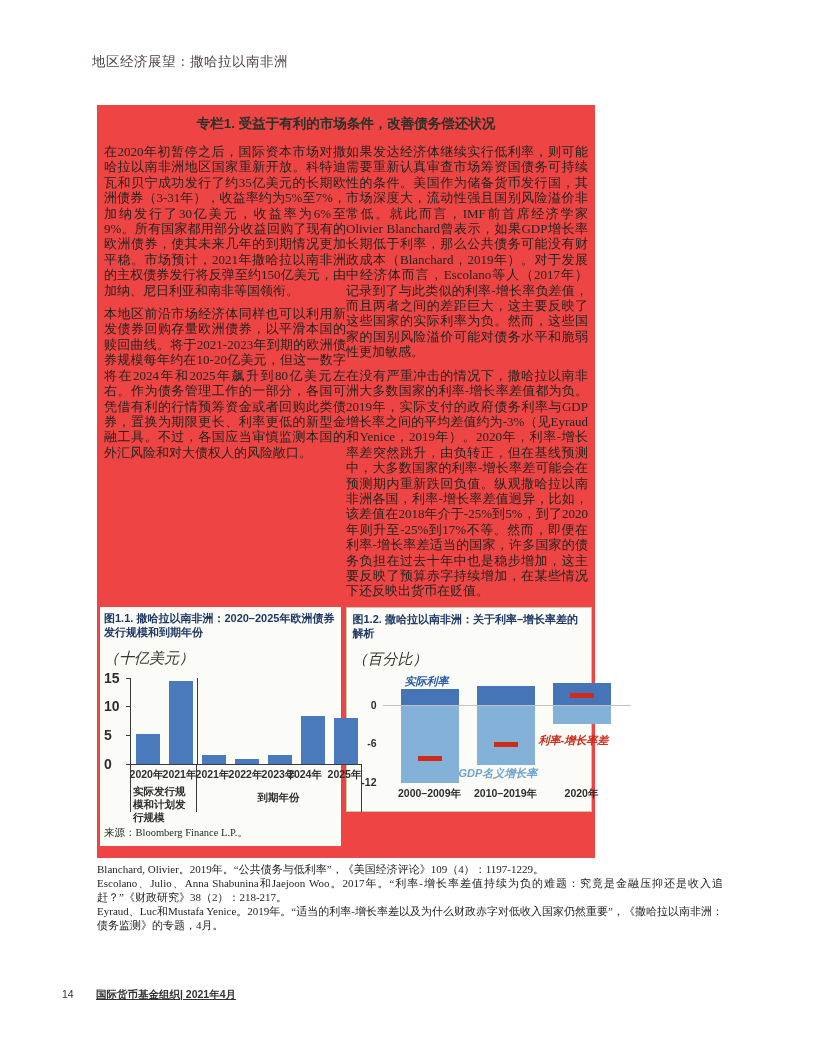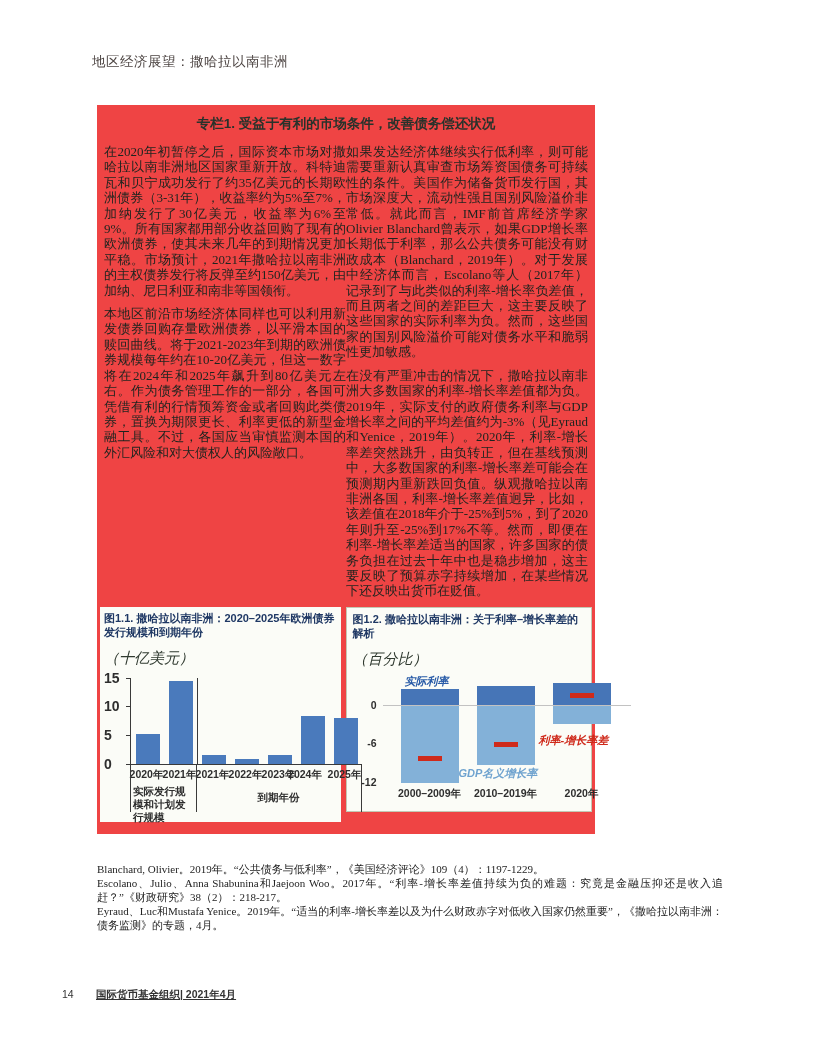--- a/index.html
+++ b/index.html
@@ -92,20 +92,21 @@
             <div class="c1-xlab" style="left: 117.5px; top: 94px;">2022年</div>
             <div class="c1-xlab" style="left: 150.5px; top: 94px;">2023年</div>
             <div class="c1-xlab" style="left: 177px; top: 94px;">2024年</div>
             <div class="c1-xlab" style="left: 216.5px; top: 94px;">2025年</div>
             <div style="position: absolute; left: 26px; top: 90px; width: 1px; height: 48px; background: rgb(58, 58, 58);"></div>
             <div style="position: absolute; left: 92px; top: 90px; width: 1px; height: 48px; background: rgb(58, 58, 58);"></div>
             <div style="position: absolute; left: 257px; top: 90px; width: 1px; height: 48px; background: rgb(58, 58, 58);"></div>
             <div class="c1-glab" style="left: 29px; top: 111px; width: 62px;">实际发行规模和计划发行规模</div>
             <div class="c1-glab" style="left: 92px; top: 117px; width: 165px; text-align: center;">到期年份</div>
           </div>
+        <div class="fig-source">来源：Bloomberg Finance L.P.。</div>
       </div>
 
       <div class="figure fig2">
         <div class="fig-title">图1.2. 撒哈拉以南非洲：关于利率–增长率差的解析</div>
         <div class="fig-unit">（百分比）</div>
         <div id="chart2" style="position: relative; height: 130px;">
             <div class="c2-ylab" style="top: 24px;">0</div>
             <div class="c2-ylab" style="top: 62.7px;">-6</div>
             <div class="c2-ylab" style="top: 101.4px;">-12</div>
             <div style="position: absolute; left: 30px; top: 0px; width: 252px; height: 128px;">

